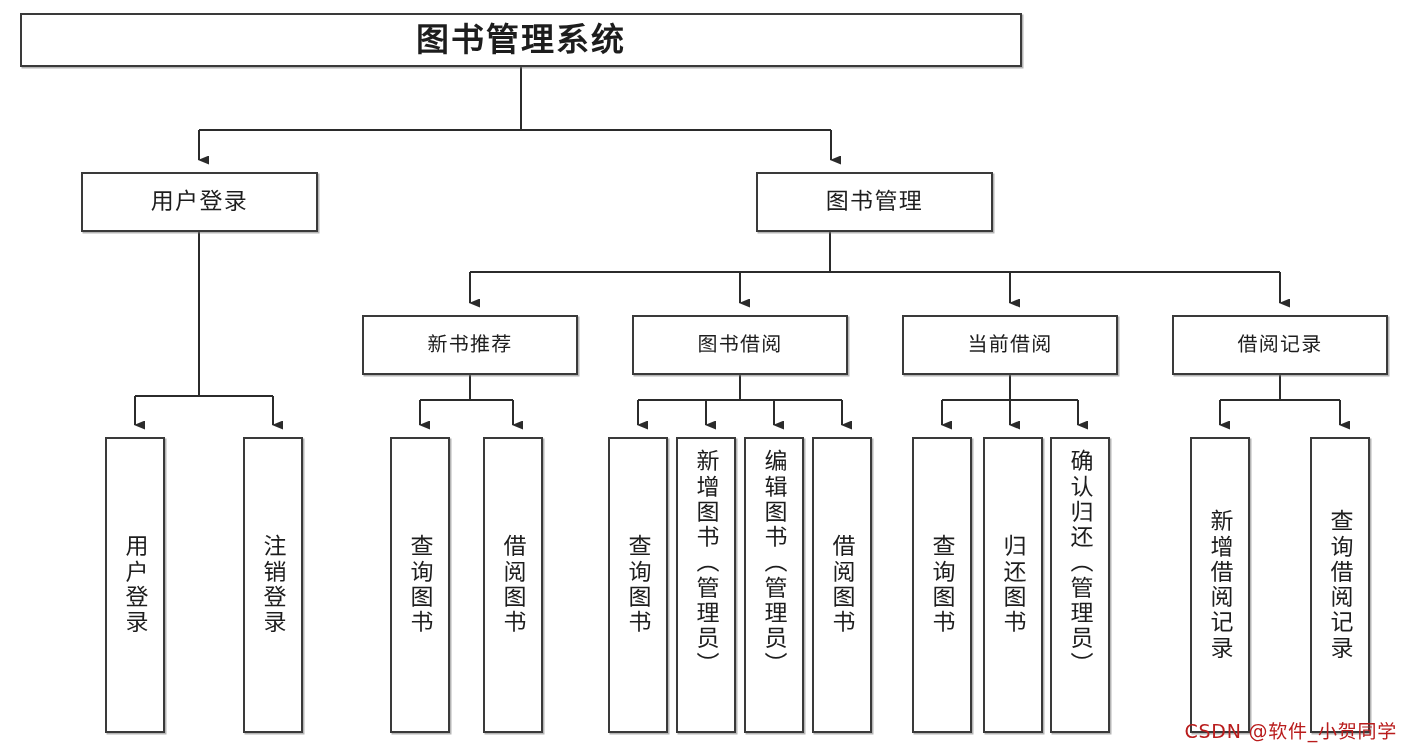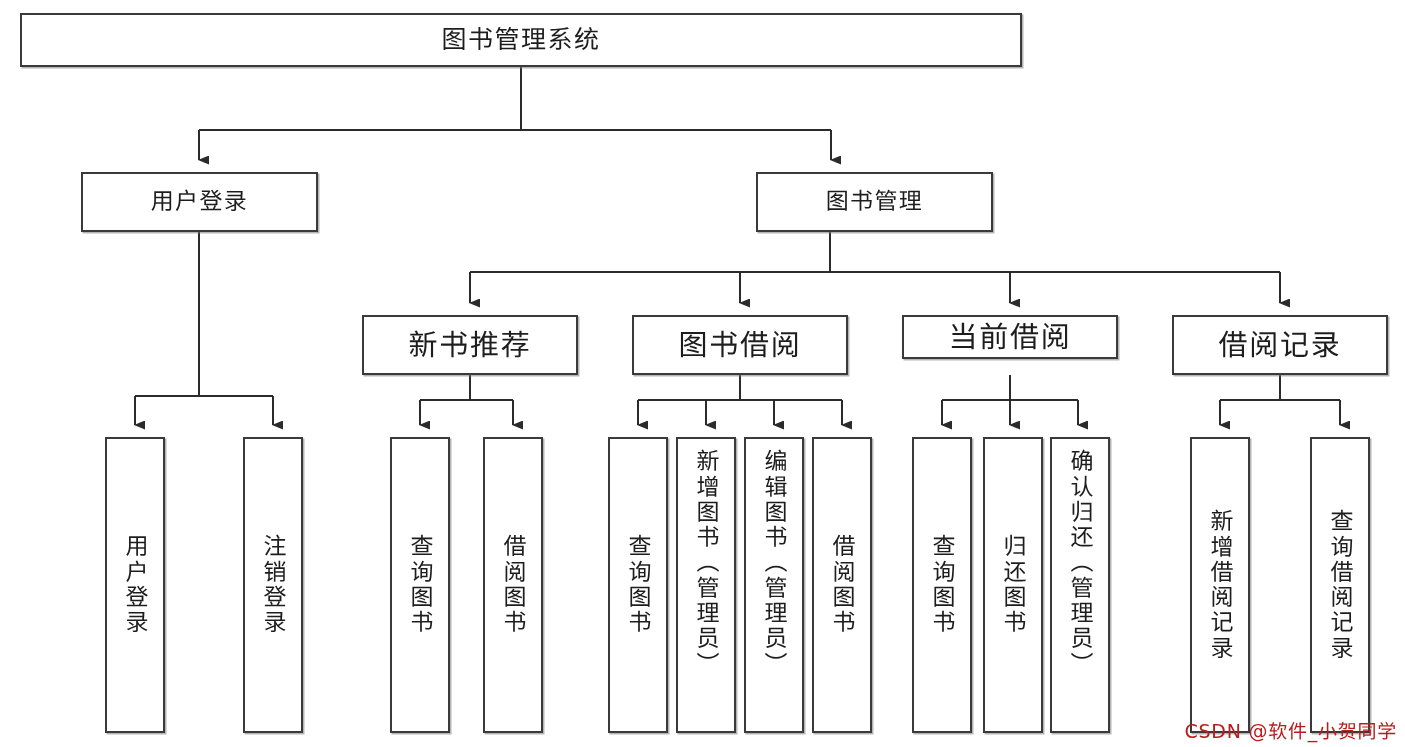--- a/index.html
+++ b/index.html
@@ -37,27 +37,28 @@
     justify-content: center;
     z-index: 2;
   }
   .node-label {
     color: #1d1d1d;
     letter-spacing: 0.06em;
     white-space: nowrap;
     line-height: 1.18;
   }
   .node-root .node-label {
-    font-size: 25px;
+    font-size: 33px;
+    font-weight: bold;
   }
   .node-branch .node-label {
     font-size: 23px;
   }
   .node-group .node-label {
-    font-size: 29px;
+    font-size: 20px;
   }
   .node-leaf {
     align-items: flex-start;
     justify-content: center;
     padding-top: 10px;
   }
   .node-leaf .node-label {
     font-size: 23px;
     writing-mode: vertical-rl;
     text-orientation: upright;
@@ -145,21 +146,21 @@
   <div class="node node-branch" style="left:711px; top:172px; width:237px; height:60px;margin-left:45px;">
     <span class="node-label">图书管理</span>
   </div>
 
   <div class="node node-group" style="left:362px; top:315px; width:216px; height:60px;">
     <span class="node-label">新书推荐</span>
   </div>
   <div class="node node-group" style="left:632px; top:315px; width:216px; height:60px;justify-content:center;">
     <span class="node-label">图书借阅</span>
   </div>
-  <div class="node node-group" style="left:902px; top:315px; width:216px; height:44px;">
+  <div class="node node-group" style="left:902px; top:315px; width:216px; height:60px;">
     <span class="node-label">当前借阅</span>
   </div>
   <div class="node node-group" style="left:1172px; top:315px; width:216px; height:60px;">
     <span class="node-label">借阅记录</span>
   </div>
 
   <div class="node node-leaf leaf-centered" style="left:105px; top:437px; width:60px; height:296px;">
     <span class="node-label">用户登录</span>
   </div>
   <div class="node node-leaf leaf-centered" style="left:243px; top:437px; width:60px; height:296px;">

